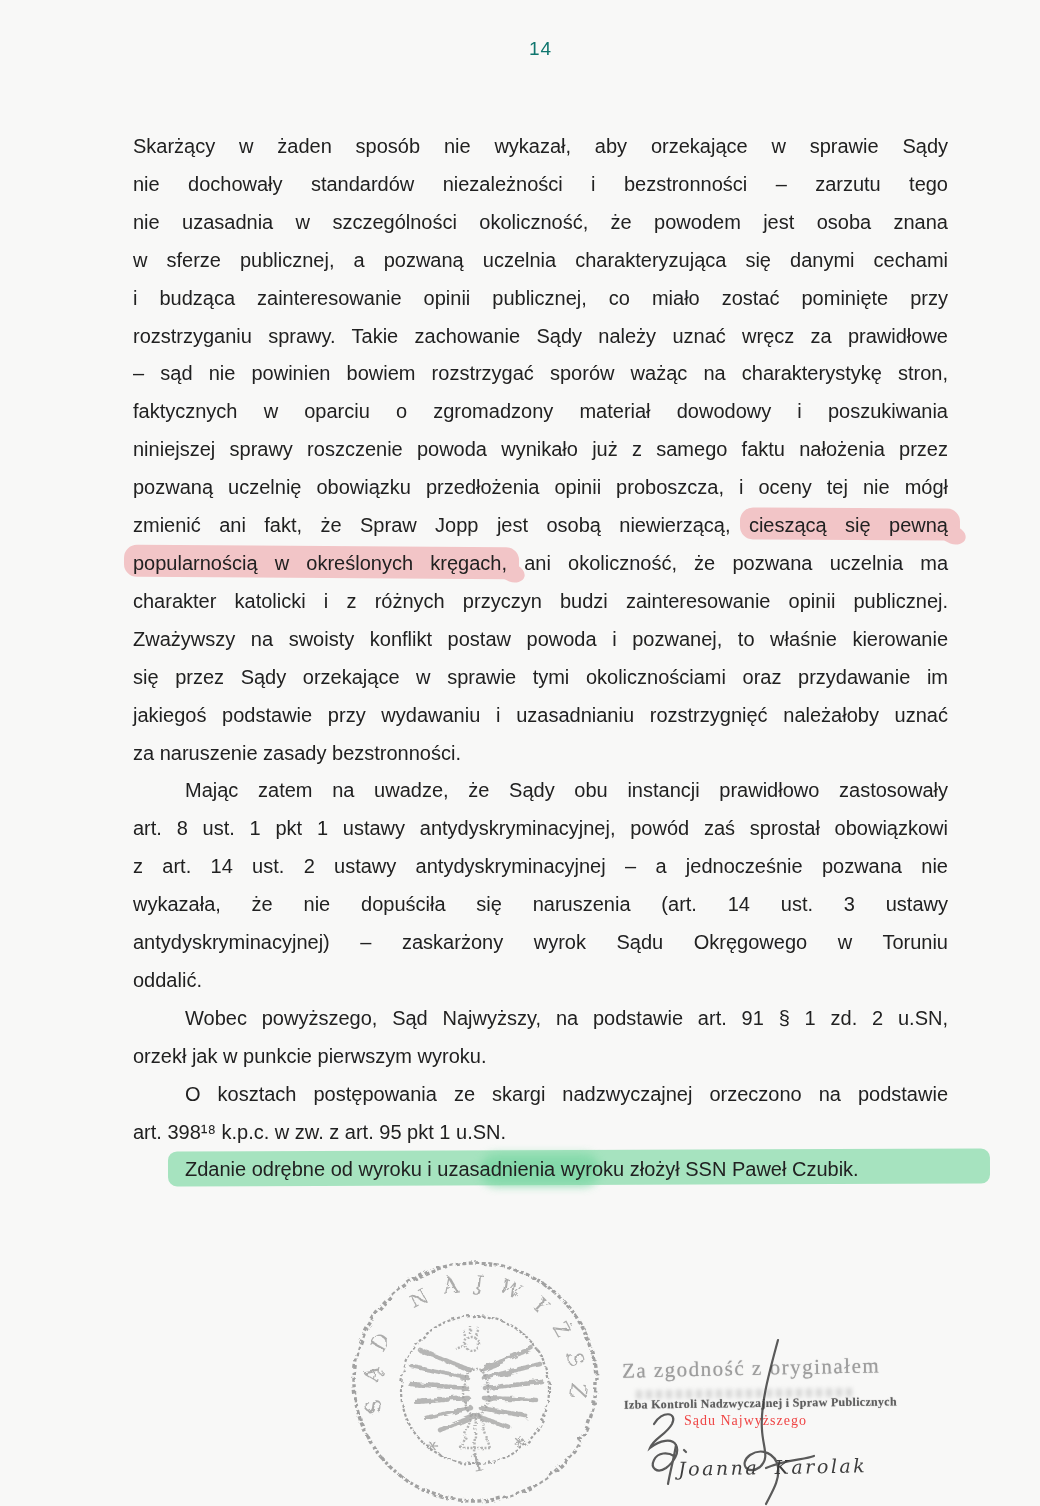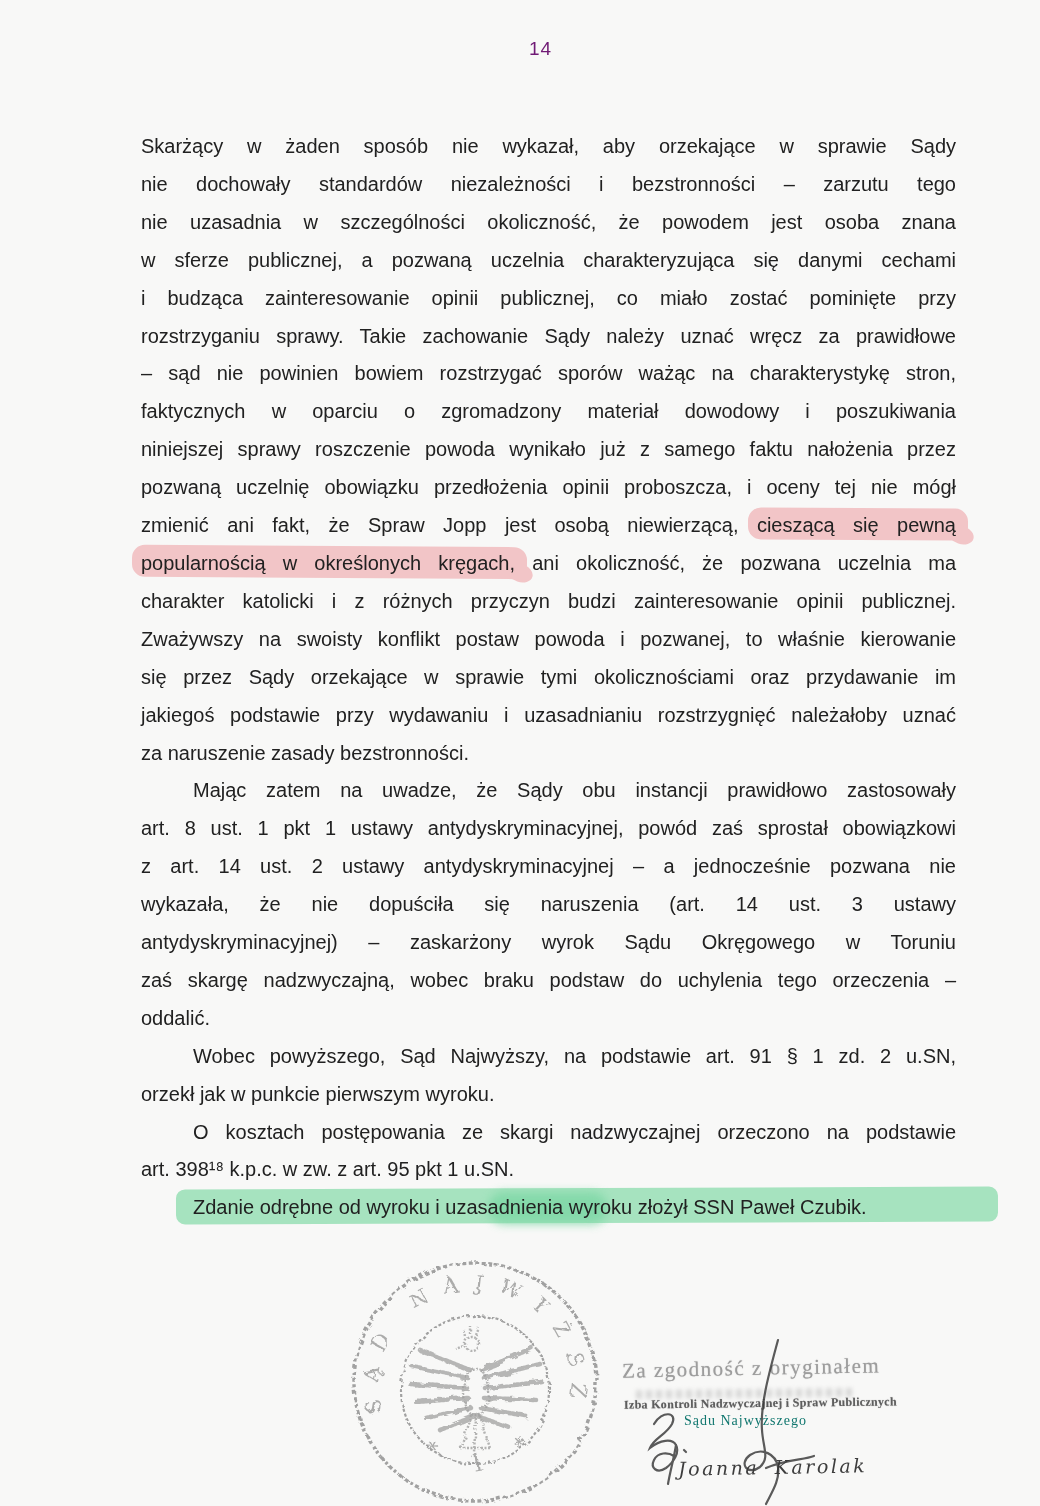--- a/index.html
+++ b/index.html
@@ -4,25 +4,25 @@
 <style>
   html,body{margin:0;padding:0;}
   body{
     width:1040px;height:1506px;position:relative;overflow:hidden;
     background:#f8f8f7;
     font-family:"Liberation Sans", sans-serif;
     color:#212121;
   }
   .page-number{
     position:absolute;top:38px;left:133px;width:815px;
-    text-align:center;font-size:19px;letter-spacing:1px;color:#701a75;
+    text-align:center;font-size:19px;letter-spacing:1px;color:#0f766e;
   }
   .text-block{
     position:absolute;top:128px;left:133px;width:815px;
-    font-size:20px;line-height:37.9px;z-index:2;margin-left:8px;
+    font-size:20px;line-height:37.9px;z-index:2;
   }
   .line{position:relative;z-index:0;}
   .line.just{text-align:justify;text-align-last:justify;}
   .line.ind{text-indent:52px;}
   .hl{position:relative;}
   .hl::before{
     content:"";position:absolute;z-index:-1;
     top:-6px;bottom:-4px;left:-9px;right:-12px;border-radius:13px;
   }
   .hl-pink::before{background:#f2c5c7;transform:rotate(.35deg);}
@@ -52,21 +52,21 @@
     background:repeating-linear-gradient(90deg,#9a9a9a 0 6px,transparent 6px 10px);
     opacity:.35;filter:blur(2px);z-index:4;transform:rotate(-.6deg);
   }
   .cert-2{
     left:624px;top:1396px;font-family:"Liberation Serif",serif;
     font-size:12px;font-weight:bold;color:#5e5e5e;letter-spacing:.3px;
     transform:rotate(-.7deg);text-shadow:0 0 1px rgba(90,90,90,.5);
   }
   .cert-3{
     left:684px;top:1413px;font-family:"Liberation Serif",serif;
-    font-size:14px;color:#0f766e;letter-spacing:1px;
+    font-size:14px;color:#ef4444;letter-spacing:1px;
   }
   .sig-name{
     left:678px;top:1456px;font-family:"DejaVu Serif",serif;
     font-style:italic;font-size:19px;color:#3d3d3d;
     letter-spacing:2.5px;word-spacing:7px;transform:rotate(-1deg);
   }
   .sig-title{
     left:692px;top:1479px;font-family:"Liberation Serif",serif;
     font-size:13.5px;color:#565656;letter-spacing:1.5px;margin-top:32px;
   }
@@ -95,21 +95,20 @@
     <div class="line just"><span>charakter katolicki i z różnych przyczyn budzi zainteresowanie opinii publicznej.</span></div>
     <div class="line just"><span>Zważywszy na swoisty konflikt postaw powoda i pozwanej, to właśnie kierowanie</span></div>
     <div class="line just"><span>się przez Sądy orzekające w sprawie tymi okolicznościami oraz przydawanie im</span></div>
     <div class="line just"><span>jakiegoś podstawie przy wydawaniu i uzasadnianiu rozstrzygnięć należałoby uznać</span></div>
     <div class="line"><span>za naruszenie zasady bezstronności.</span></div>
     <div class="line just ind"><span>Mając zatem na uwadze, że Sądy obu instancji prawidłowo zastosowały</span></div>
     <div class="line just"><span>art. 8 ust. 1 pkt 1 ustawy antydyskryminacyjnej, powód zaś sprostał obowiązkowi</span></div>
     <div class="line just"><span>z art. 14 ust. 2 ustawy antydyskryminacyjnej – a jednocześnie pozwana nie</span></div>
     <div class="line just"><span>wykazała, że nie dopuściła się naruszenia (art. 14 ust. 3 ustawy</span></div>
     <div class="line just"><span>antydyskryminacyjnej) – zaskarżony wyrok Sądu Okręgowego w Toruniu</span></div>
-    <div class="line just"><span>zaś skargę nadzwyczajną, wobec braku podstaw do uchylenia tego orzeczenia –</span></div>
     <div class="line"><span>oddalić.</span></div>
     <div class="line just ind"><span>Wobec powyższego, Sąd Najwyższy, na podstawie art. 91 § 1 zd. 2 u.SN,</span></div>
     <div class="line"><span>orzekł jak w punkcie pierwszym wyroku.</span></div>
     <div class="line just ind"><span>O kosztach postępowania ze skargi nadzwyczajnej orzeczono na podstawie</span></div>
     <div class="line"><span>art. 398¹⁸ k.p.c. w zw. z art. 95 pkt 1 u.SN.</span></div>
     <div class="line ind"><span class="hl hl-green">Zdanie odrębne od wyroku i uzasadnienia wyroku złożył SSN Paweł Czubik.</span></div>
   </div>
 
 <div class="cert cert-1">Za zgodność z oryginałem</div>
 <div class="cert-smudge"></div>

